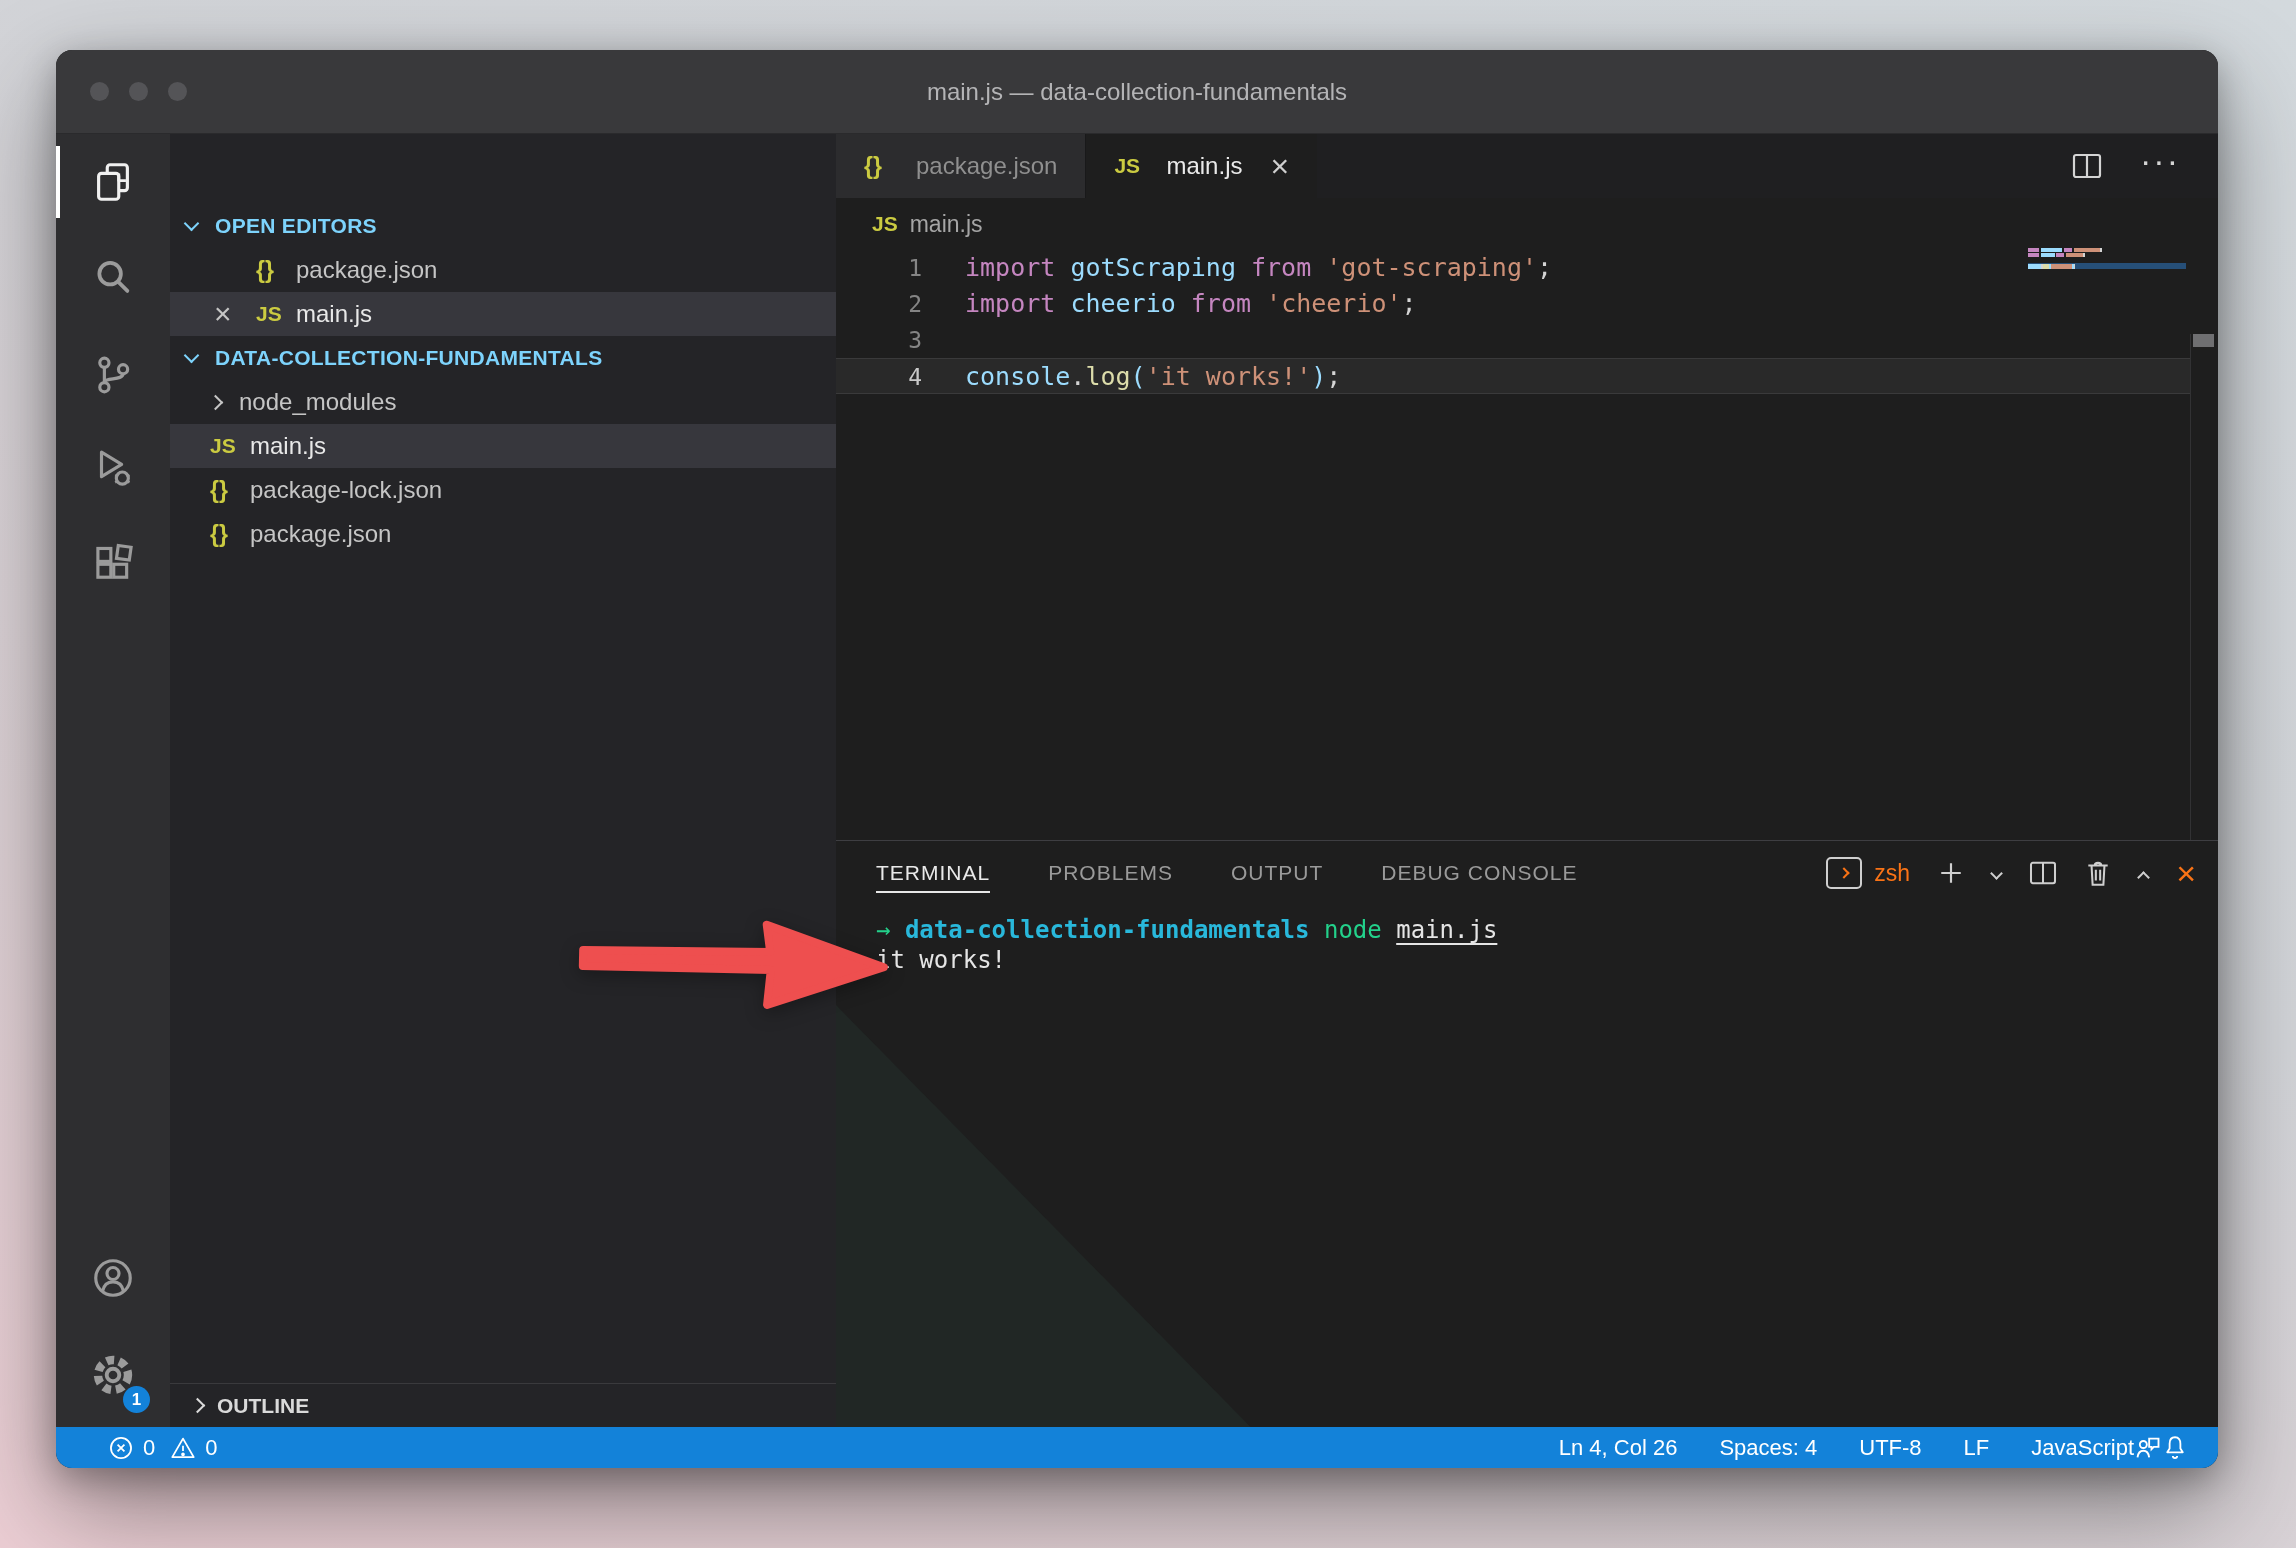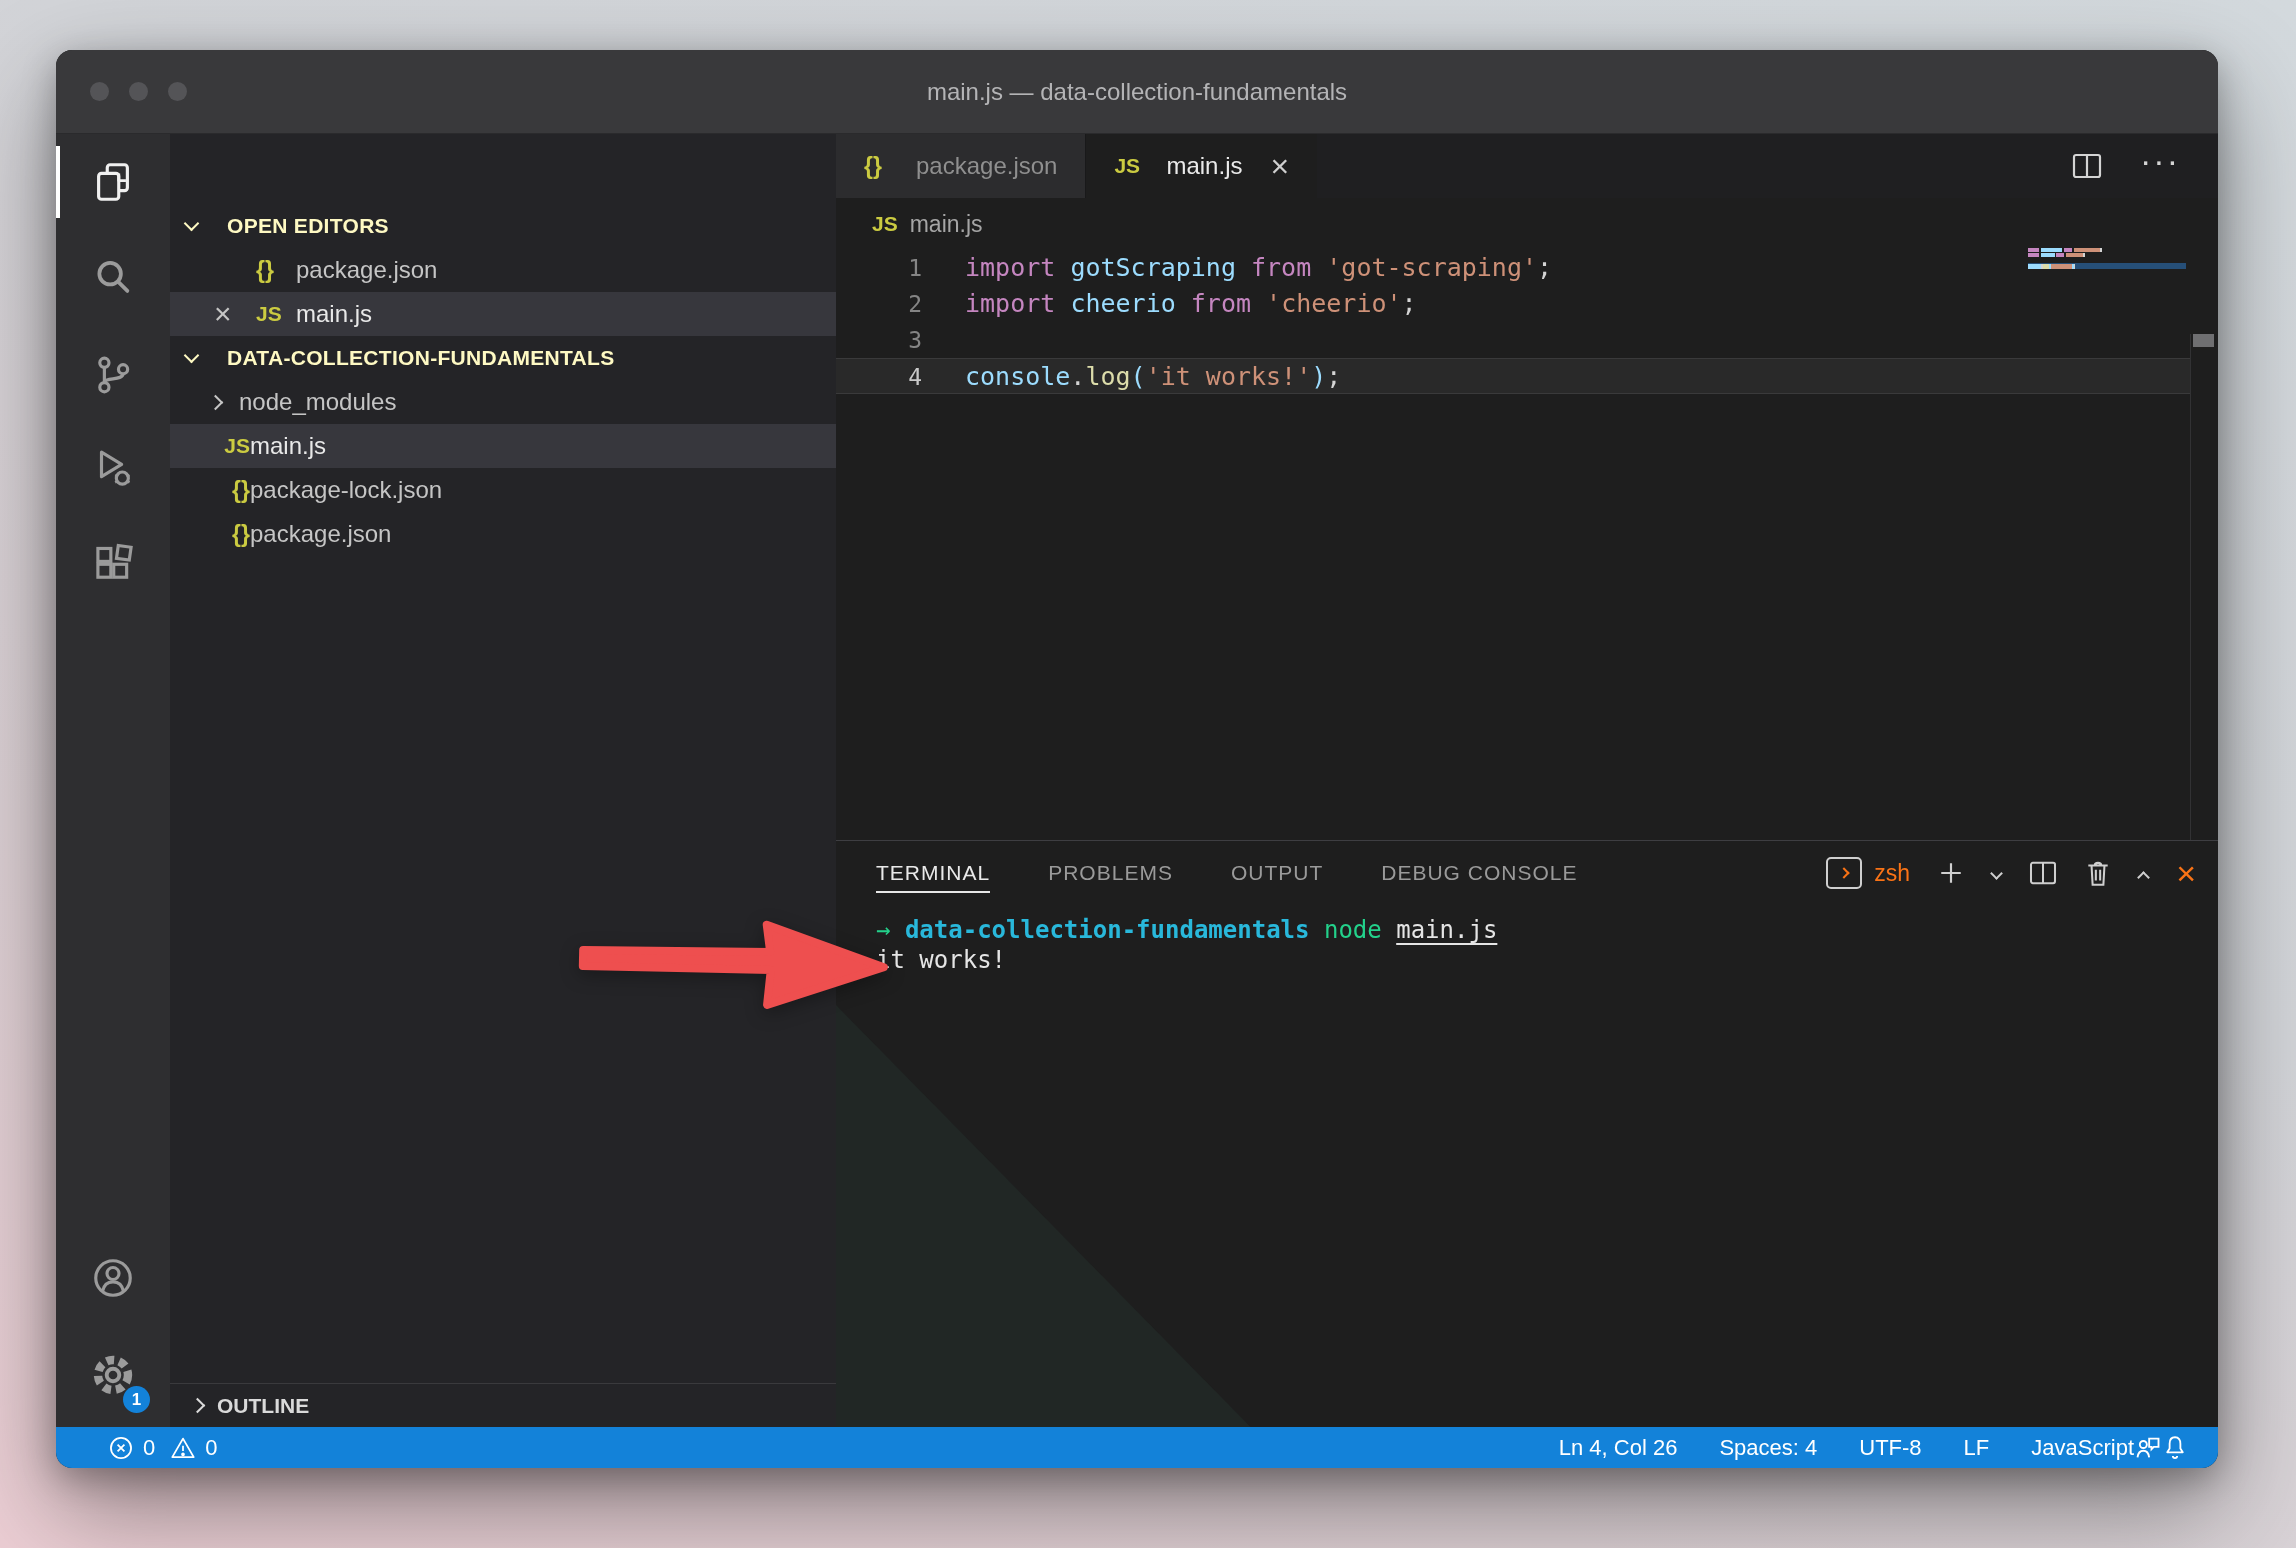--- a/index.html
+++ b/index.html
@@ -27,27 +27,27 @@
   .ab-indicator { position:absolute; left:0; top:12px; width:4px; height:72px; background:#ffffff; }
   .gear-badge { position:absolute; right:20px; bottom:-2px; width:27px; height:27px; border-radius:50%;
     background:#1382d9; color:#fff; font-size:17px; font-weight:bold; display:flex; align-items:center; justify-content:center; }
 
   .sidebar { width:666px; background:#242427; position:relative; flex:none; color:#cccccc; }
   .sb-title { height:70px; display:flex; align-items:center; padding:0 30px 0 34px; color:#b0b0b0; font-size:20px; letter-spacing:1.8px; }
   .sb-dots { margin-left:auto; color:#c9c9c9; font-size:30px; letter-spacing:3px; line-height:0; }
   .sb-rows { position:absolute; top:70px; left:0; right:0; }
   .row { height:44px; display:flex; align-items:center; font-size:24px; color:#c5c5c5; }
   .row.sel { background:#37373d; color:#e8e8e8; }
-  .row.sect { font-weight:bold; font-size:21px; color:#fef9c3; padding-left:16px; letter-spacing:.3px;gap:12px; }
+  .row.sect { font-weight:bold; font-size:21px; color:#7dd3fc; padding-left:16px; letter-spacing:.3px; }
   .chev { display:inline-block; width:11px; height:11px; border-right:2.4px solid currentColor; border-bottom:2.4px solid currentColor;
     transform:rotate(45deg); margin-right:18px; flex:none; position:relative; top:-3px; }
   .chev.right { transform:rotate(-45deg); top:0; }
   .oe { padding-left:44px; }
   .oe .oe-close { width:42px; font-size:30px; color:#c5c5c5; flex:none; }
-  .tree { padding-left:40px;text-align:right; }
+  .tree { padding-left:40px; }
   .ficon { width:40px; flex:none; font-weight:bold; color:#cbcb41; }
   .ficon.json { font-size:23px; }
   .ficon.js { font-size:21px; }
   .flabel { white-space:nowrap; }
   .outline-row { position:absolute; bottom:0; left:0; right:0; height:44px; border-top:1px solid #3a3a3d;
     display:flex; align-items:center; padding-left:22px; font-weight:bold; font-size:21px; color:#dadada; }
   .outline-row .chev { margin-right:14px; }
 
   
   .editorarea { flex:1; position:relative; background:#1e1e1e; }

